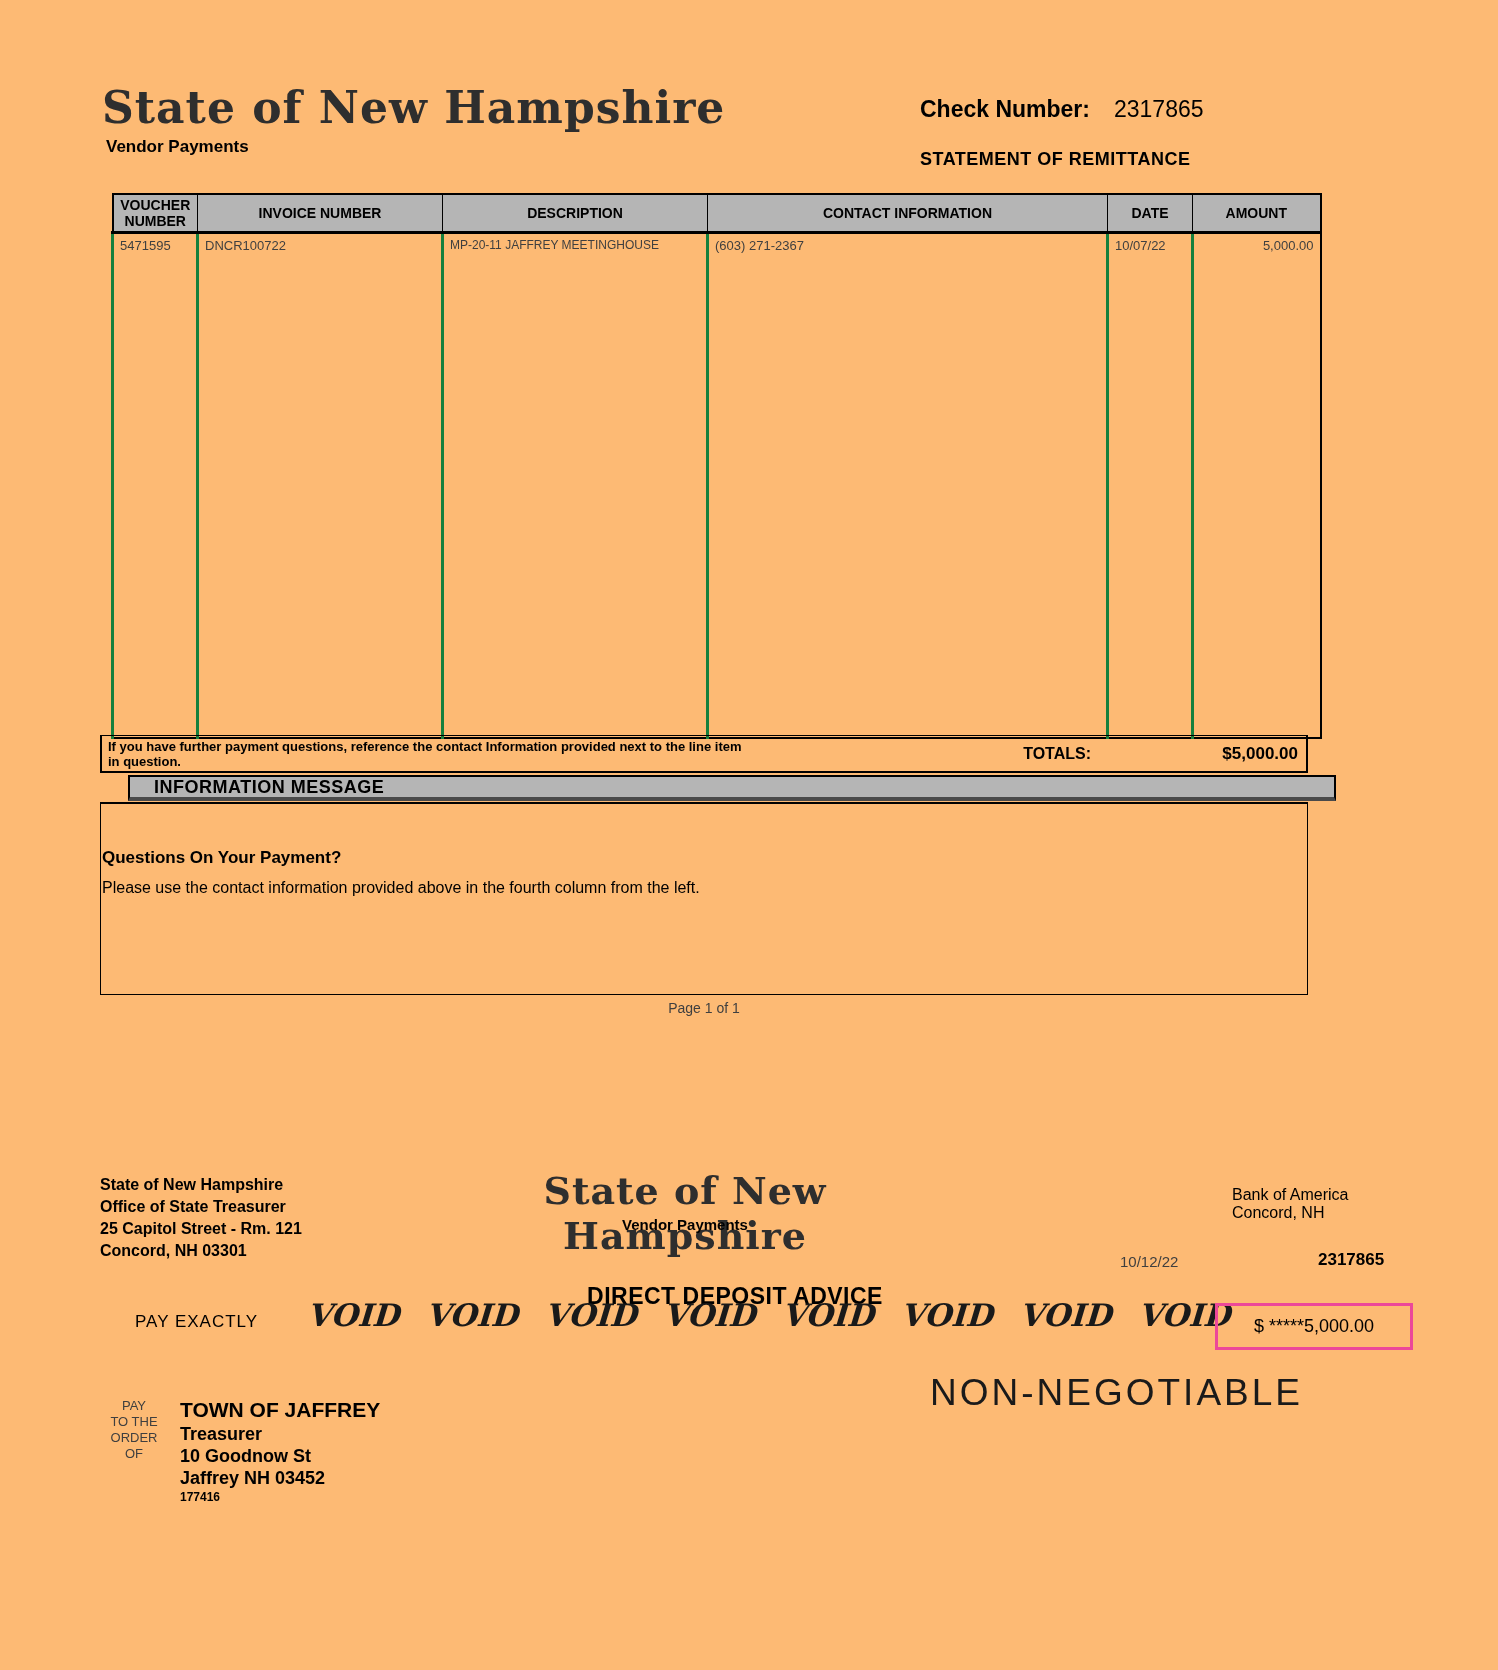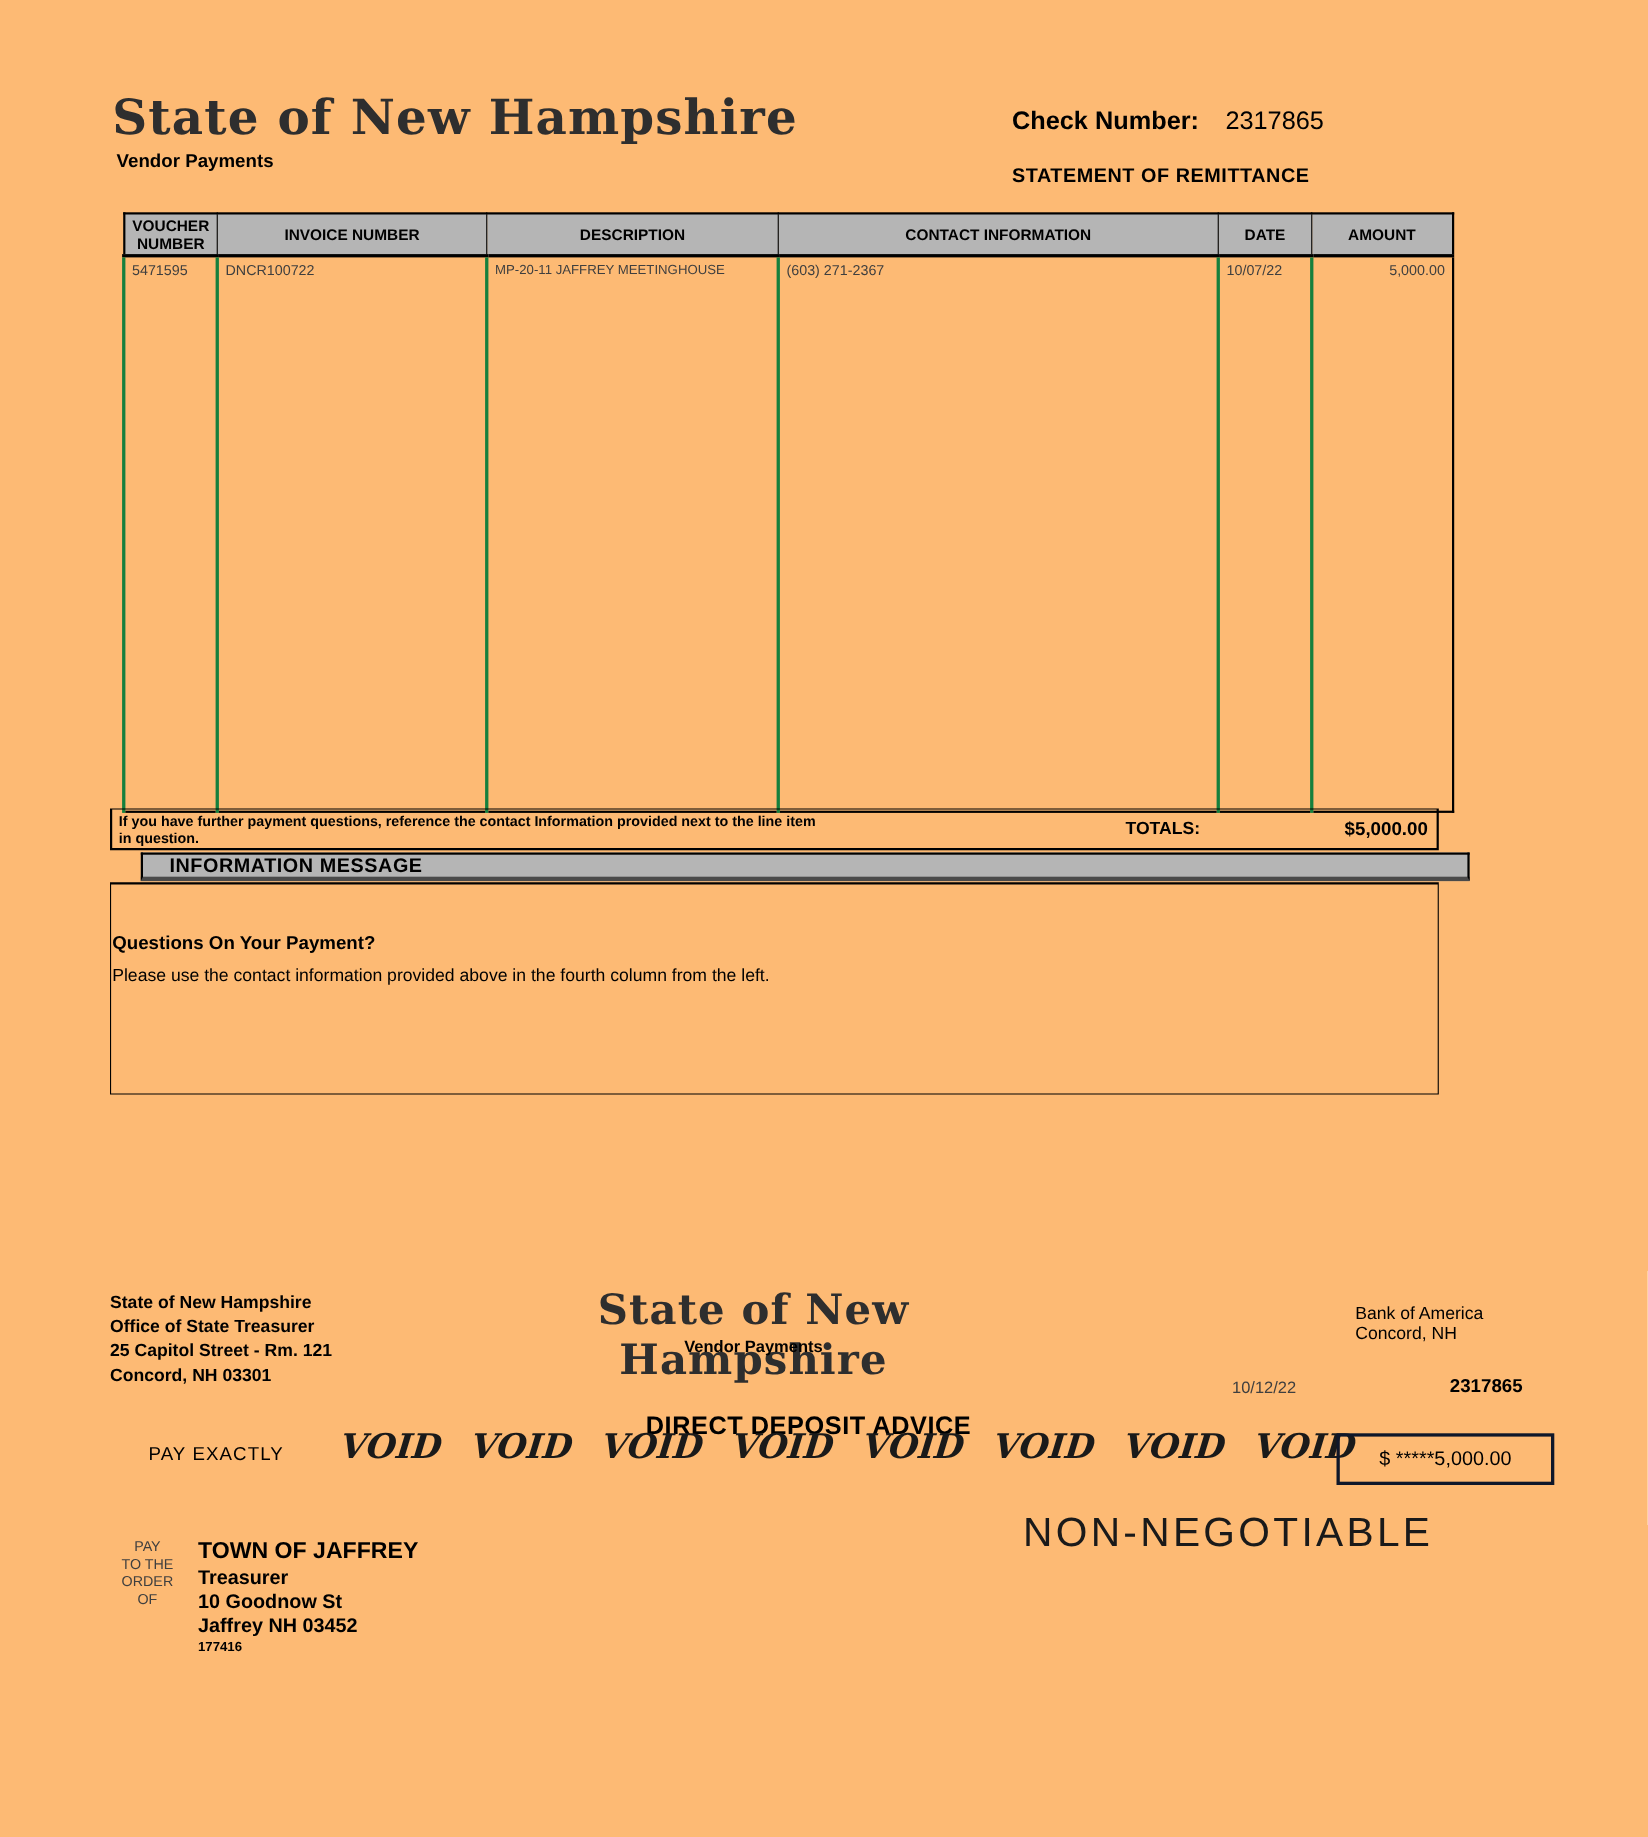--- a/index.html
+++ b/index.html
@@ -79,21 +79,21 @@
   .dd-check { left:1318px; top:1250px; font-size:17px; font-weight:bold; }
   .dd-title { left:455px; top:1283px; width:560px; text-align:center; font-size:23px; font-weight:bold; letter-spacing:0.5px; }
   .pay-exactly { left:135px; top:1312px; font-size:17px; letter-spacing:1px; }
   .void-line {
     left:310px; top:1297px; width:740px; font-family:"DejaVu Serif", serif;
     font-style:italic; font-weight:bold; font-size:31px; transform:skewX(-6deg);
     word-spacing:16px; white-space:nowrap; color:#1a1a1a;
   }
   .amount-box {
     left:1215px; top:1303px; width:198px; height:47px;
-    border:3px solid #0f172a; display:flex; align-items:center; justify-content:center;
+    border:3px solid #ec4899; display:flex; align-items:center; justify-content:center;
     font-size:18px;
   }
   .non-neg { left:930px; top:1372px; font-size:37px; letter-spacing:3px; font-weight:normal; color:#1a1a1a; }
   .pay-to { left:103px; top:1398px; width:62px; text-align:center; font-size:13px; line-height:16px; color:#3f3f3f; }
   .payee-name { left:180px; top:1398px; font-size:21px; font-weight:bold; }
   .payee-l1 { left:180px; top:1424px; font-size:18px; font-weight:bold; }
   .payee-l2 { left:180px; top:1446px; font-size:18px; font-weight:bold; }
   .payee-l3 { left:180px; top:1468px; font-size:18px; font-weight:bold; }
   .payee-code { left:180px; top:1490px; font-size:12px; font-weight:bold; }
 </style>
@@ -144,20 +144,21 @@
     <div class="note">If you have further payment questions, reference the contact Information provided next to the line item in question.</div>
     <div class="totals-lbl">TOTALS:</div>
     <div class="totals-val">$5,000.00</div>
   </div>
 
   <div class="abs info-bar">INFORMATION MESSAGE</div>
   <div class="abs info-box"></div>
   <div class="abs info-q">Questions On Your Payment?</div>
   <div class="abs info-b">Please use the contact information provided above in the fourth column from the left.</div>
 
+  <div class="abs page-ind">Page 1 of 1</div>
 
   <div class="abs payer-addr">
     <div>State of New Hampshire</div>
     <div>Office of State Treasurer</div>
     <div>25 Capitol Street - Rm. 121</div>
     <div>Concord, NH  03301</div>
   </div>
 
   <div class="abs gothic logo2-main">State of New Hampshire</div>
   <div class="abs logo2-sub">Vendor Payments</div>

